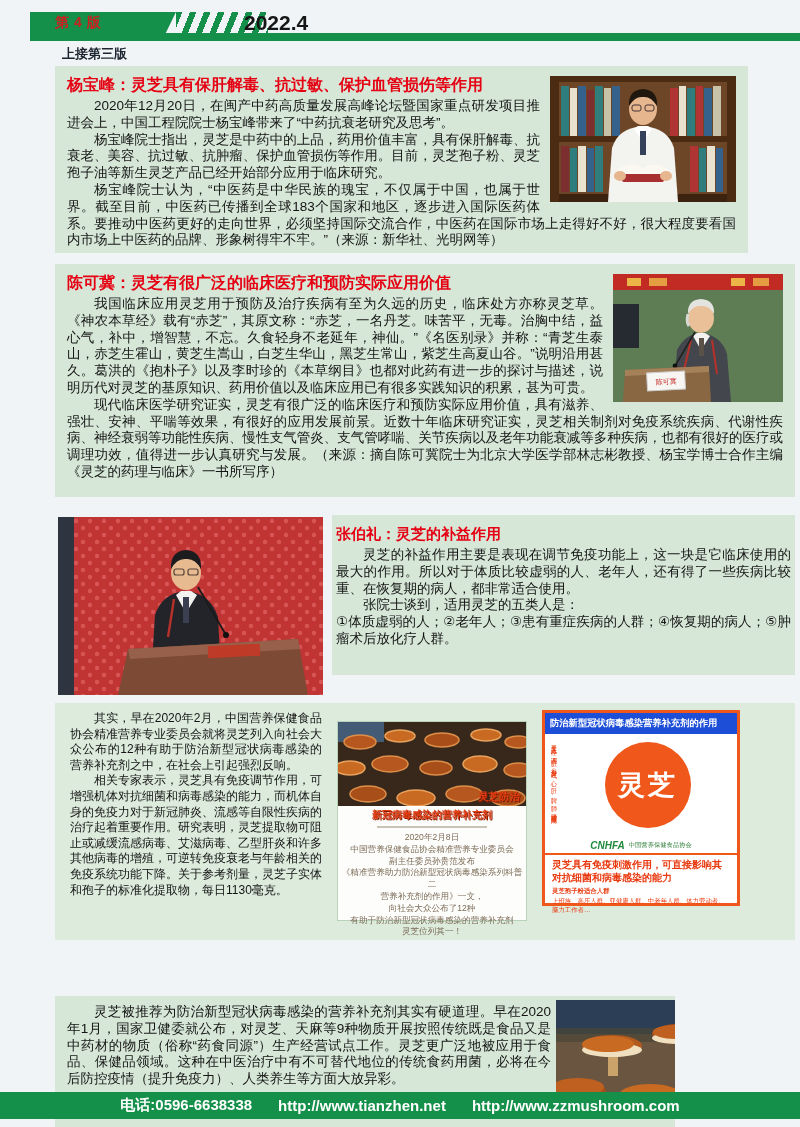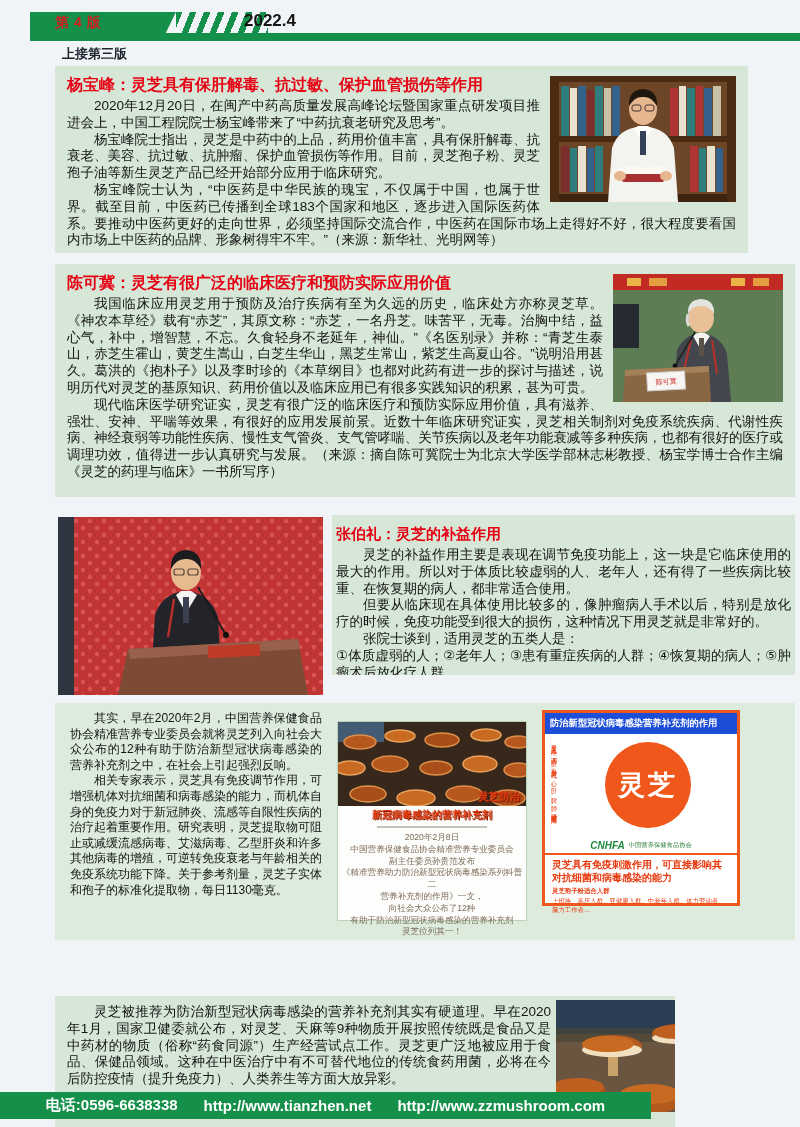--- a/index.html
+++ b/index.html
@@ -6,21 +6,21 @@
   html,body { background:#e9edf0; }
   body { font-family:"Liberation Sans","DejaVu Sans",sans-serif; }
   #page { position:relative; width:800px; height:1127px; background:#f1f4f6; margin:0 auto; overflow:hidden; }
 
   
   .edition-tab { position:absolute; left:30px; top:12px; width:146px; height:21px; background:#15904a;
                  clip-path:polygon(0 0,100% 0,93% 100%,0 100%); display:flex; align-items:center; }
   .edition-tab span { color:#cc1f1f; font-weight:bold; font-size:14px; letter-spacing:5px; padding-left:25px; }
   .stripes { position:absolute; left:176px; top:12px; width:92px; height:21px;
              background:repeating-linear-gradient(112deg,#15904a 0 6px,#f1f4f6 6px 13px); }
-  .masthead-date { position:absolute; left:244px; top:11px; font-size:17px; font-weight:bold; color:#161616; }
+  .masthead-date { position:absolute; left:244px; top:11px; font-size:21px; font-weight:bold; color:#161616; }
   .masthead-bar { position:absolute; left:30px; top:33px; width:770px; height:8px; background:#15904a; }
   .continued { position:absolute; left:62px; top:45px; font-size:13px; font-weight:bold; color:#1c2430; }
 
   
   .box { position:absolute; background:#d6e7d7; padding:8px 12px; overflow:hidden; }
   .a-title { color:#e60013; font-weight:bold; font-size:16px; line-height:21px; margin-bottom:3px; }
   .para { font-size:13.5px; line-height:16.8px; color:#141414; text-align:justify; text-indent:2em; }
   .para.noindent { text-indent:0; }
   .photo { overflow:hidden; }
   .photo svg { display:block; }
@@ -65,21 +65,21 @@
   .poster-aud-label { color:#e8380d; font-size:6.4px; margin-top:3px; font-weight:bold; }
   .poster-aud-list  { color:#e8380d; font-size:6.4px; margin-top:1px; }
 
   
   #conclusion { left:55px; top:996px; width:620px; height:135px; }
   #conclusion .text-col { width:484px; }
   .source-line { font-size:13.5px; font-weight:bold; color:#141414; text-align:right; margin-top:4px; }
   #conclusion-photo { position:absolute; left:501px; top:4px; width:222px; height:112px; }
 
   
-  .footer-bar { position:absolute; left:0; top:1092px; width:651px; height:27px; background:#15904a;
+  .footer-bar { position:absolute; left:0; top:1092px; width:800px; height:27px; background:#15904a;
                 display:flex; align-items:center; justify-content:center; gap:26px; }
   .footer-bar span, .footer-bar a { color:#ffffff; font-weight:bold; font-size:15px; text-decoration:none; }
 </style>
 </head>
 <body>
 
 <div id="page">
 
   <div class="edition-tab">
     <span>第4版</span>
@@ -200,21 +200,20 @@
       <circle cx="168" cy="118" r="3" fill="#111"></circle>
       <path d="M70,132 L240,122 L250,178 L60,178 Z" fill="#7d4a36"></path>
       <path d="M70,132 L240,122 L242,132 L72,142 Z" fill="#96604a"></path>
       <rect x="150" y="128" width="52" height="12" fill="#c03a28" transform="rotate(-3 176 134)"></rect>
     </svg>
   </div>
   <section class="box" id="article3">
     <h2 class="a-title">张伯礼：灵芝的补益作用</h2>
     <div>
         <div class="para">灵芝的补益作用主要是表现在调节免疫功能上，这一块是它临床使用的最大的作用。所以对于体质比较虚弱的人、老年人，还有得了一些疾病比较重、在恢复期的病人，都非常适合使用。</div>
-        <div class="para">但要从临床现在具体使用比较多的，像肿瘤病人手术以后，特别是放化疗的时候，免疫功能受到很大的损伤，这种情况下用灵芝就是非常好的。</div>
         <div class="para">张院士谈到，适用灵芝的五类人是：</div>
       </div>
     <div class="para noindent">①体质虚弱的人；②老年人；③患有重症疾病的人群；④恢复期的病人；⑤肿瘤术后放化疗人群。</div>
   </section>
 
   <section id="supplement">
     <div id="supp-text">
         <div class="para">其实，早在2020年2月，中国营养保健食品协会精准营养专业委员会就将灵芝列入向社会大众公布的12种有助于防治新型冠状病毒感染的营养补充剂之中，在社会上引起强烈反响。</div>
         <div class="para">相关专家表示，灵芝具有免疫调节作用，可增强机体对抗细菌和病毒感染的能力，而机体自身的免疫力对于新冠肺炎、流感等自限性疾病的治疗起着重要作用。研究表明，灵芝提取物可阻止或减缓流感病毒、艾滋病毒、乙型肝炎和许多其他病毒的增殖，可逆转免疫衰老与年龄相关的免疫系统功能下降。关于参考剂量，灵芝子实体和孢子的标准化提取物，每日1130毫克。</div>
       </div>

